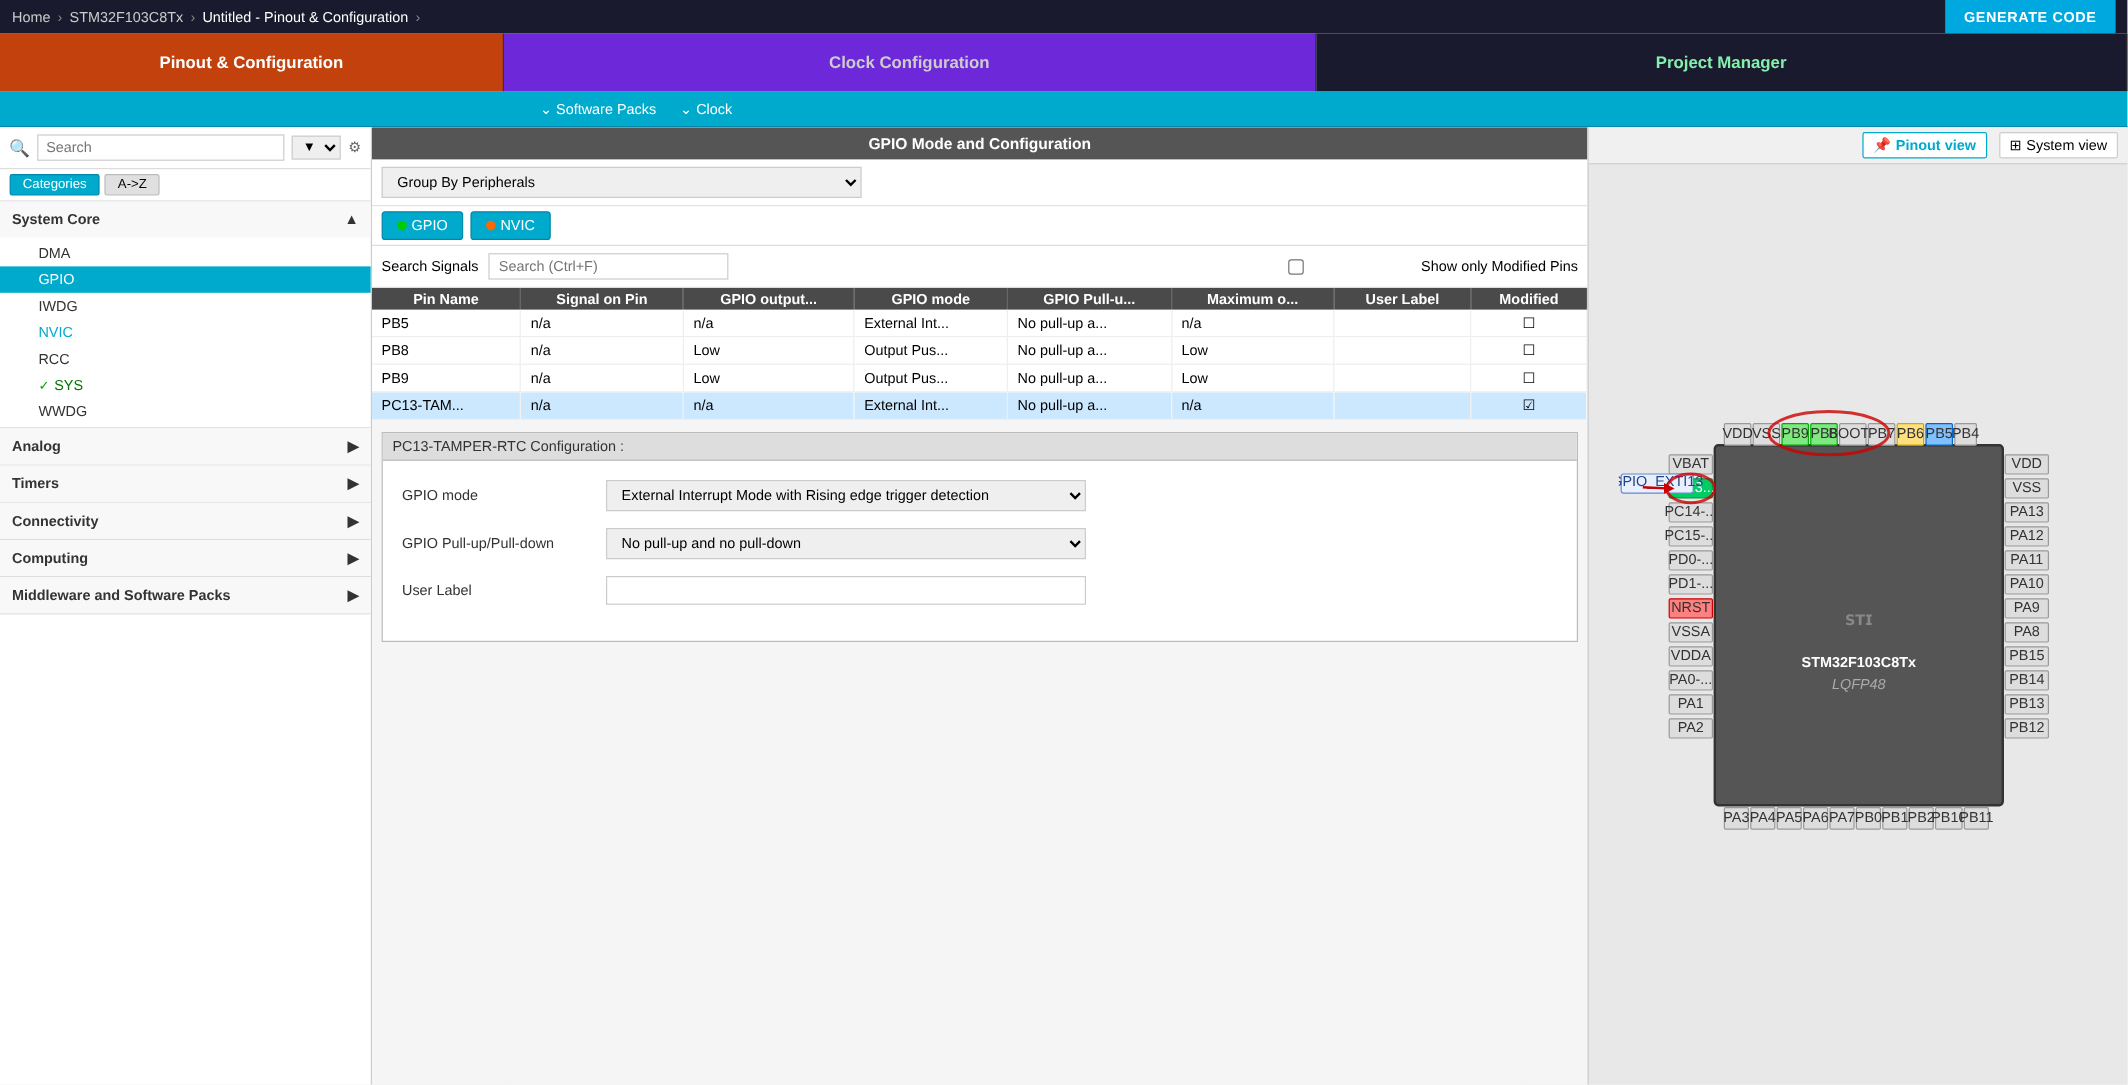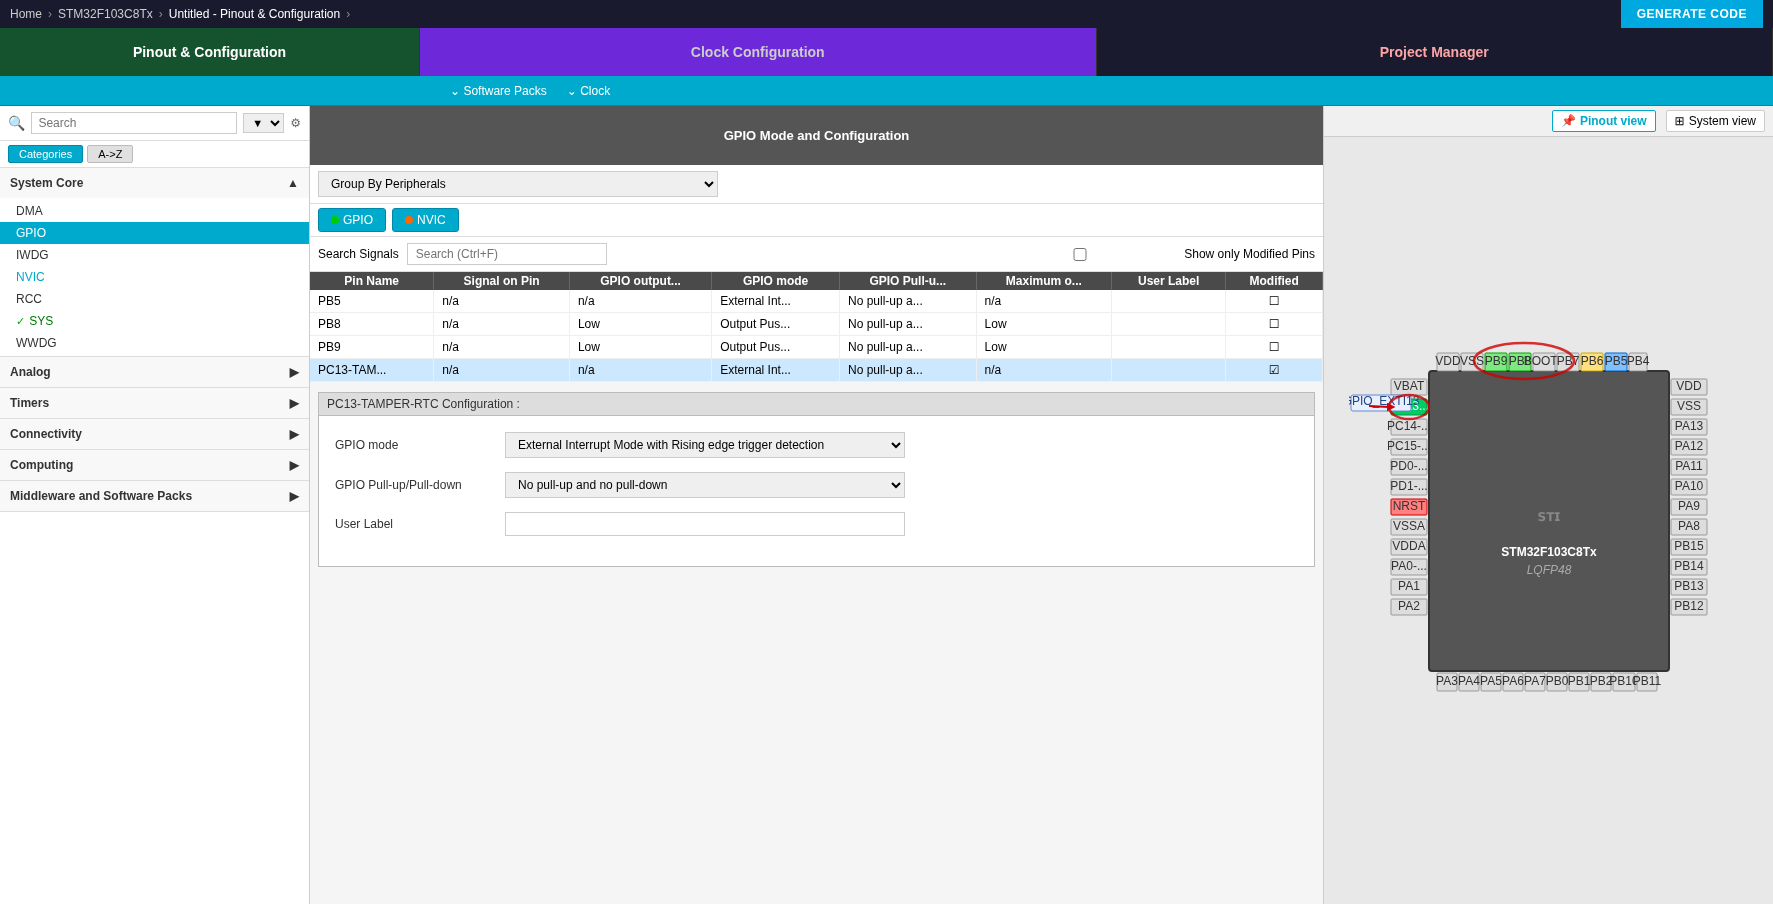--- a/index.html
+++ b/index.html
@@ -41,23 +41,23 @@
       display: flex;
       align-items: center;
       justify-content: center;
       cursor: pointer;
       font-size: 14px;
       font-weight: bold;
       padding: 0 30px;
       border-right: 1px solid #333;
     }
     .top-tab:not(.active) { background: #2c2c3a; color: #ccc; }
-    .top-tab.pinout { background: #14532d; color: #fff; flex: 0 0 420px; }
+    .top-tab.pinout { background: #c2410c; color: #fff; flex: 0 0 420px; }
     .top-tab.clock { background: #6d28d9; color: #ccc; flex: 1; }
-    .top-tab.project { background: #1a1a2e; color: #fca5a5; flex: 1; }
+    .top-tab.project { background: #1a1a2e; color: #86efac; flex: 1; }
     .top-tab.tools { background: #1a1a2e; color: #ccc; flex: 0 0 250px; }
 
     
     .sub-toolbar {
       background: #00aacc;
       display: flex;
       align-items: center;
       height: 30px;
       padding: 0 10px;
       gap: 20px;
@@ -122,21 +122,21 @@
       align-items: center;
       justify-content: space-between;
       padding: 8px 10px;
       cursor: pointer;
       background: #f8f8f8;
       font-weight: bold;
       color: #333;
     }
     .sidebar-items { padding: 2px 0; }
     .sidebar-item {
-      padding: 4px 16px;
+      padding: 4px 32px;
       cursor: pointer;
       color: #333;
       font-size: 12px;
       display: flex;
       align-items: center;
       gap: 4px;
     }
     .sidebar-item.active { background: #00aacc; color: #fff; }
     .sidebar-item.green { color: #007700; }
     .sidebar-item.nvic { color: #00aacc; }
@@ -147,21 +147,21 @@
       flex: 1;
       background: #f5f5f5;
       display: flex;
       flex-direction: column;
       overflow: hidden;
     }
     .content-header {
       background: #555;
       color: #fff;
       text-align: center;
-      padding: 22px;
+      padding: 6px;
       font-size: 13px;
       font-weight: bold;
     }
     .config-header {
       background: #888;
       color: #fff;
       text-align: center;
       padding: 4px;
       font-size: 12px;
     }

